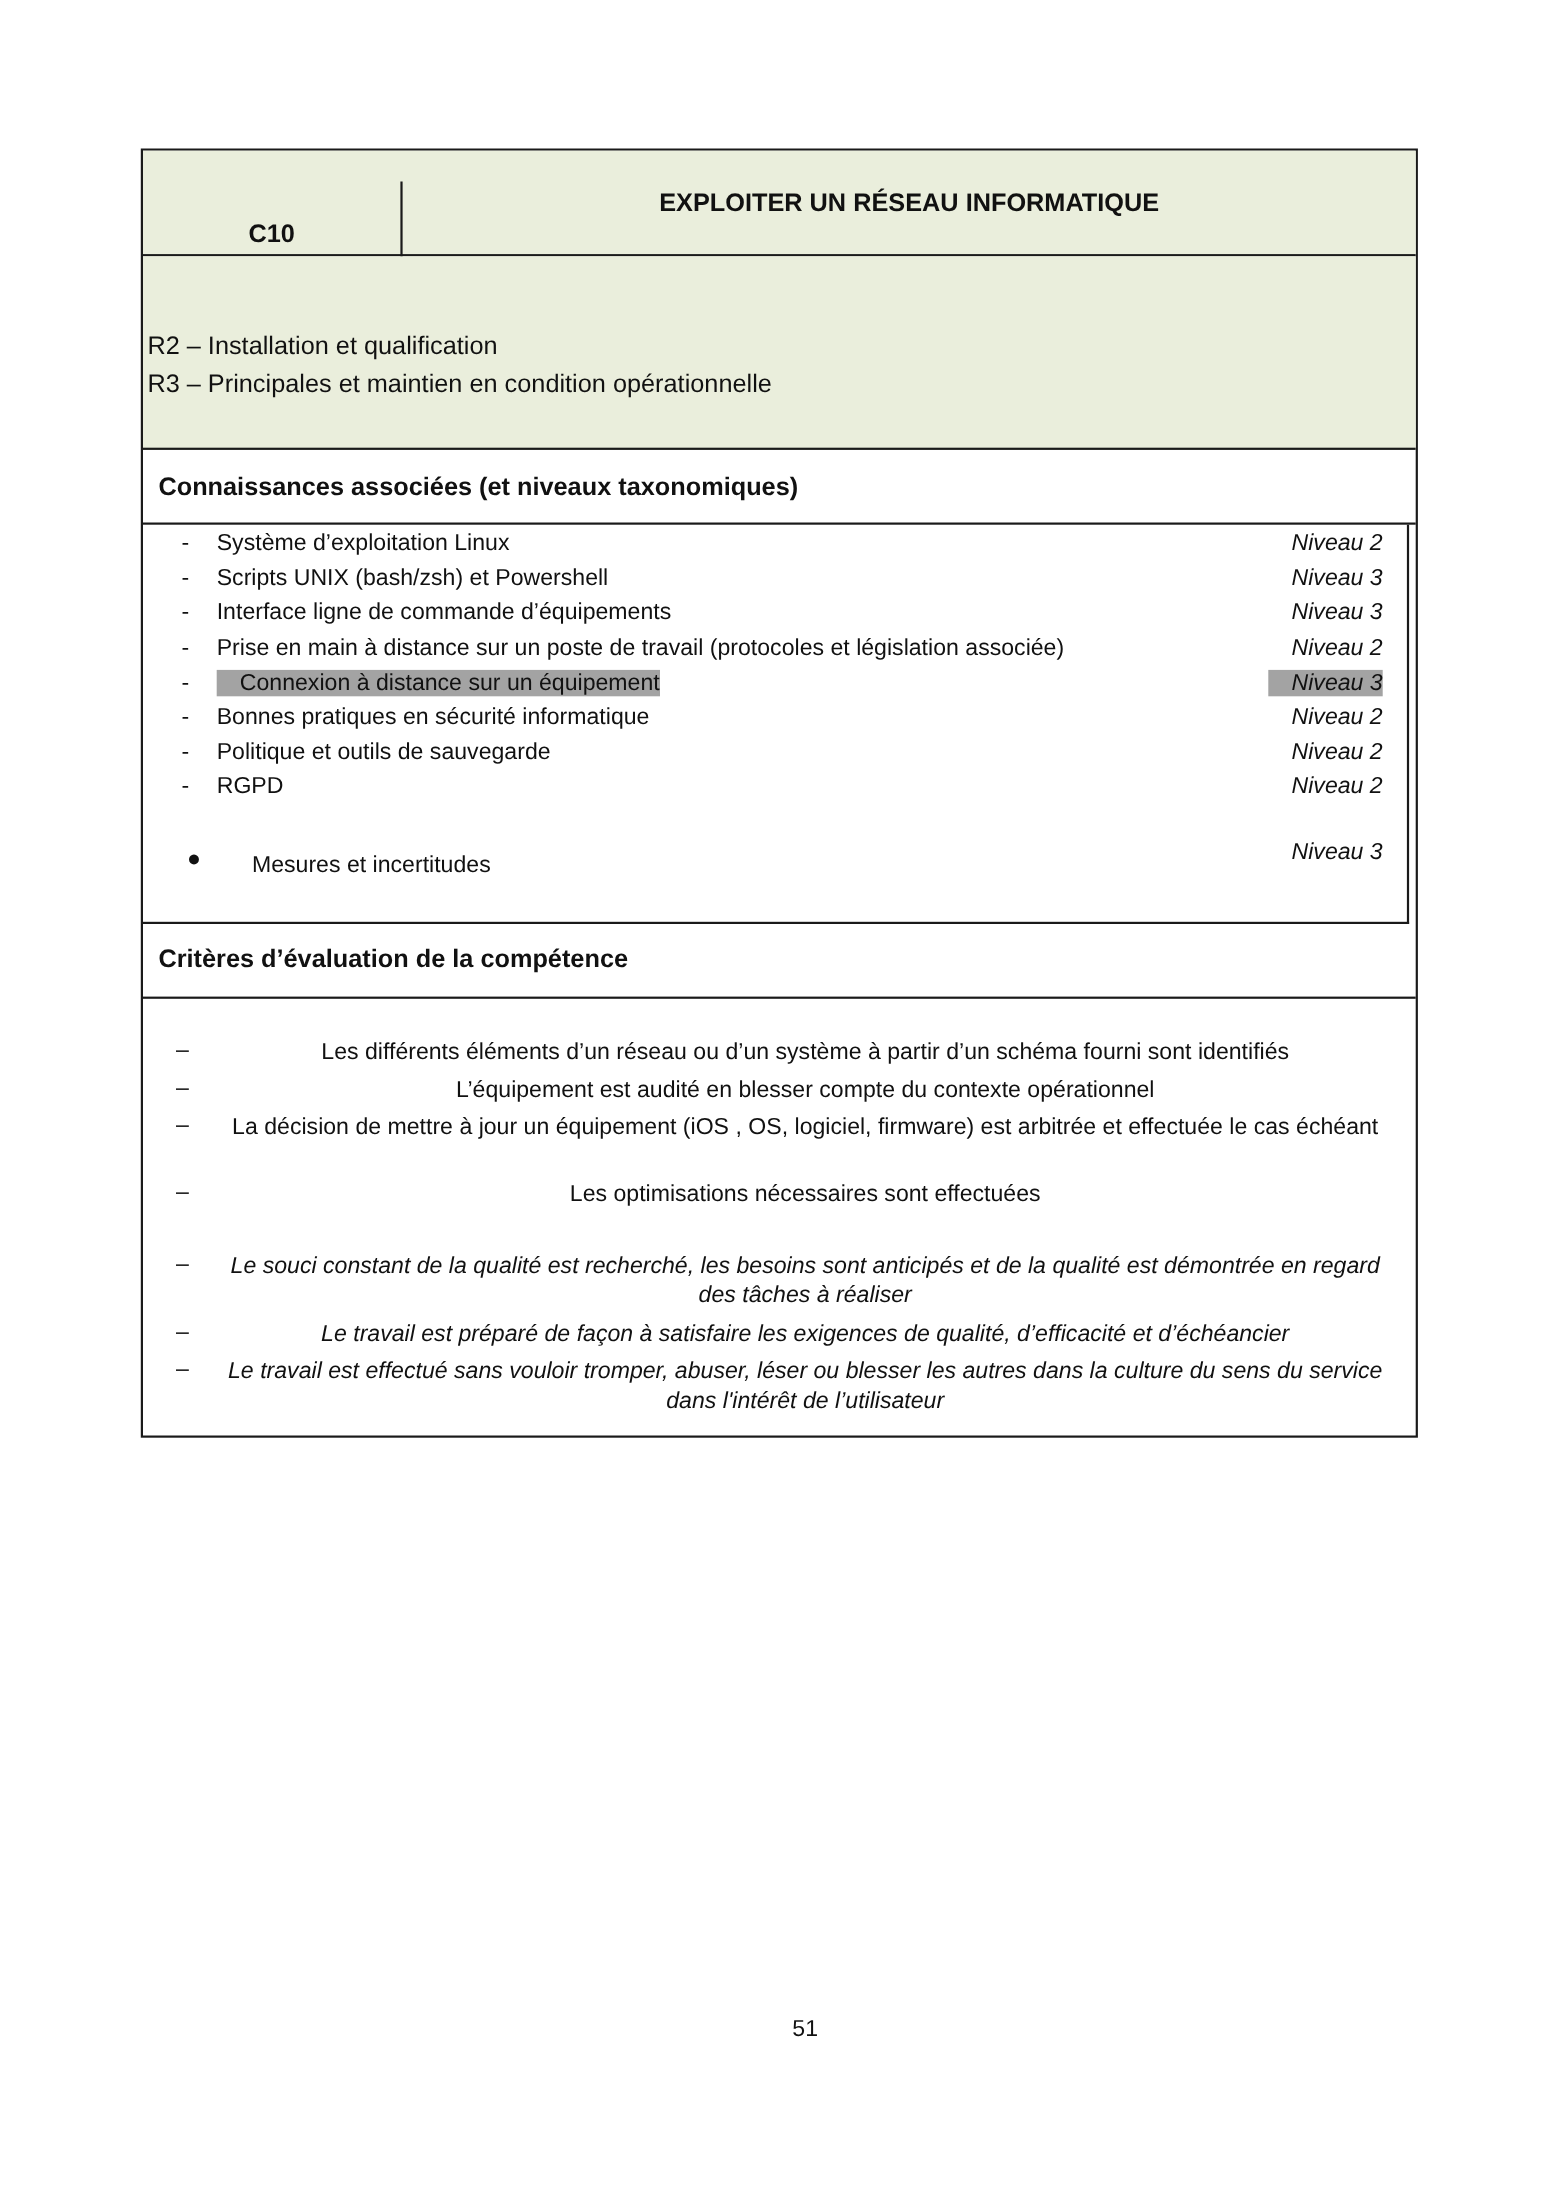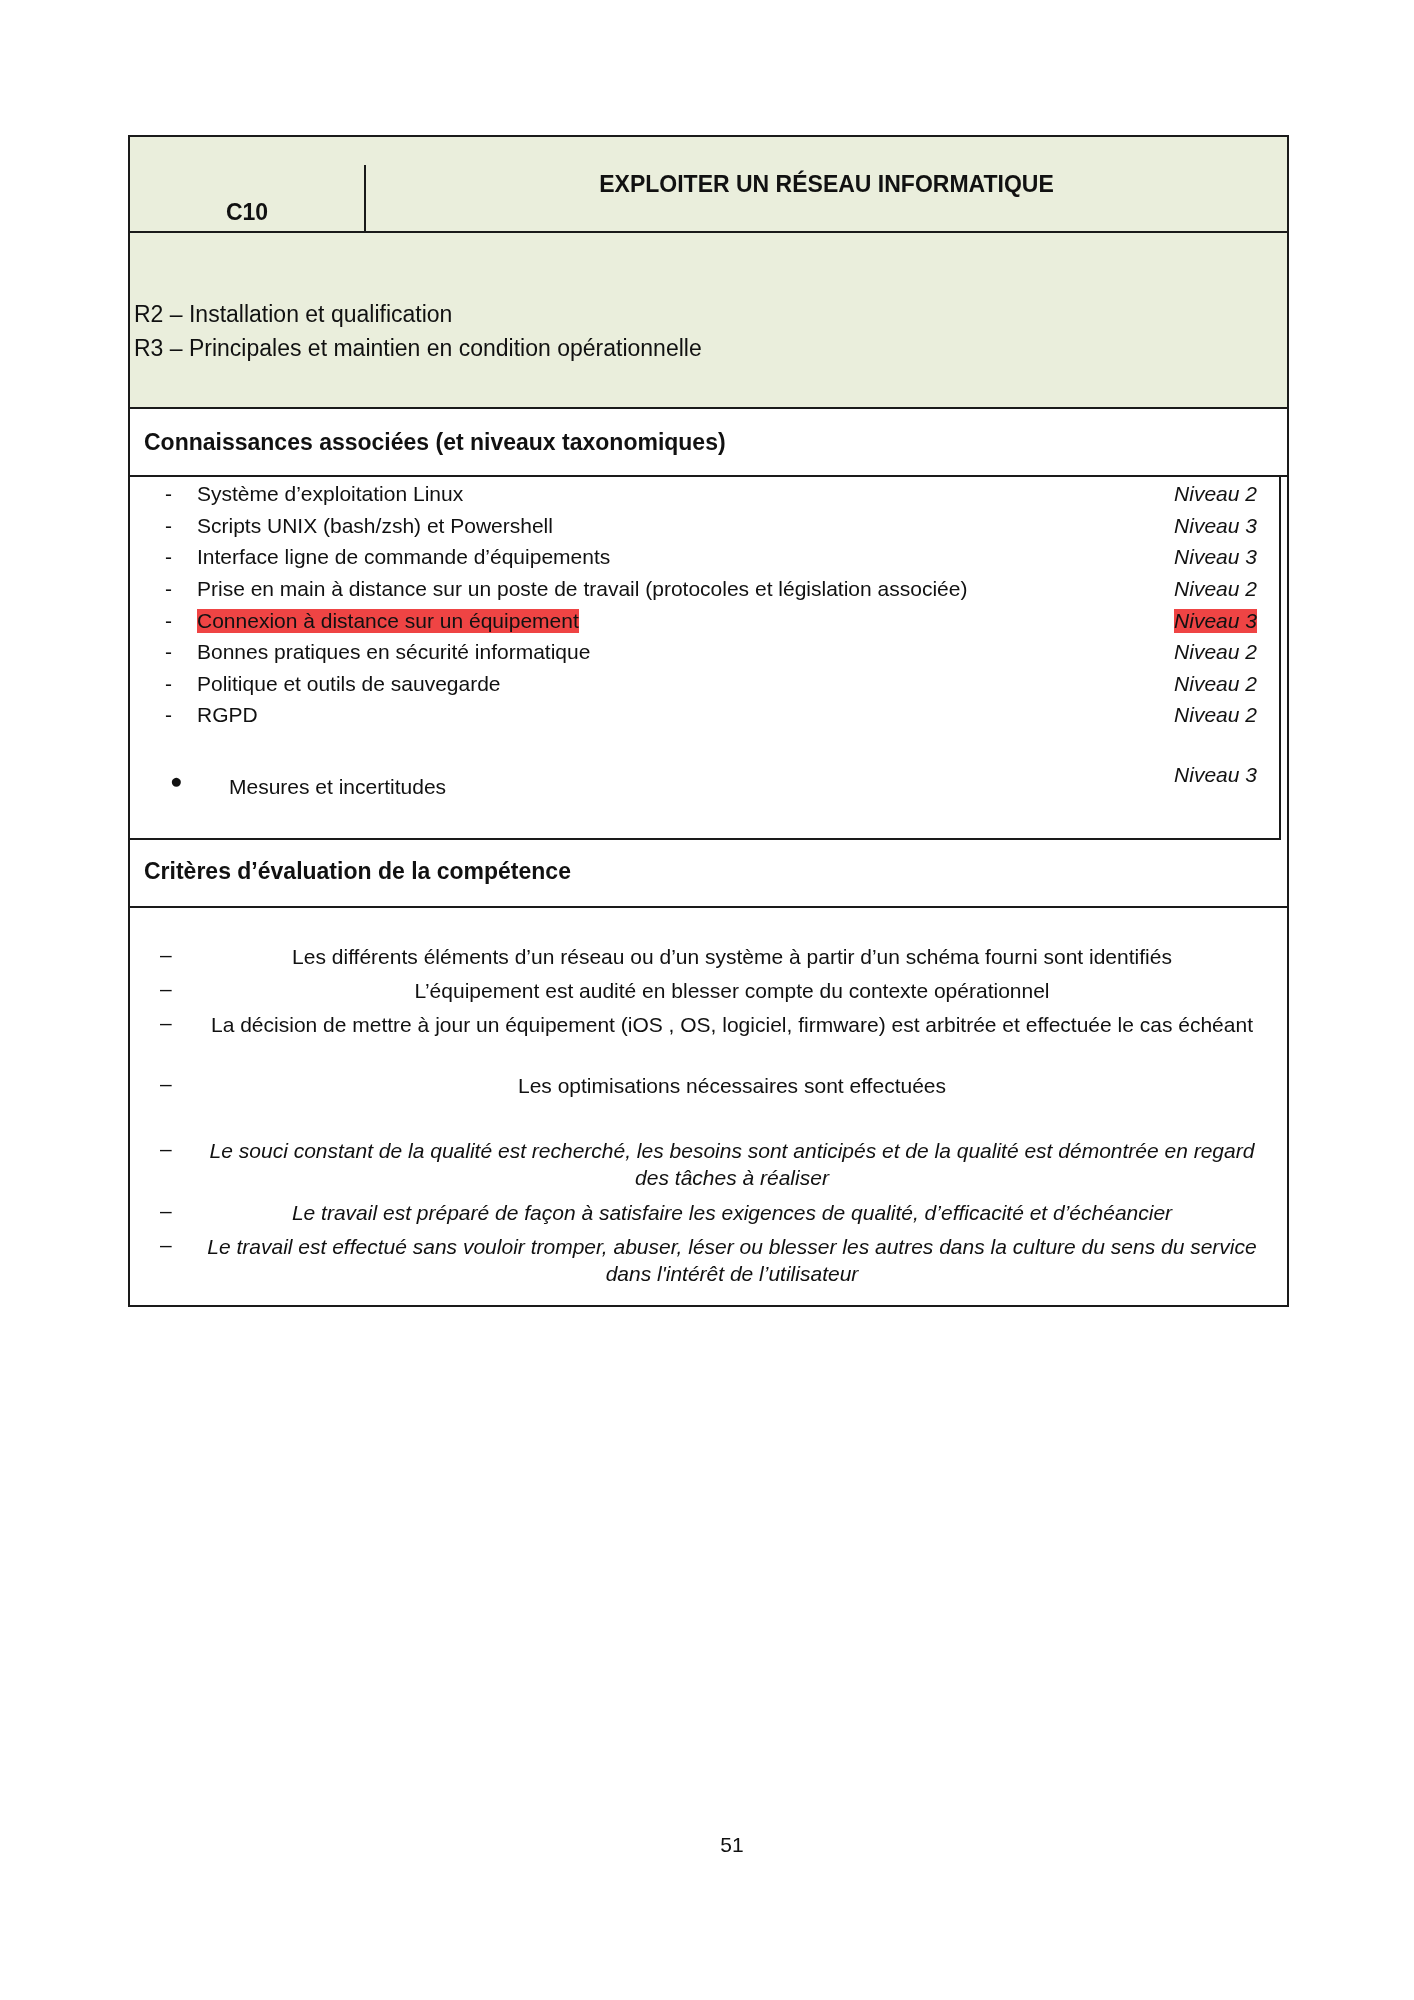--- a/index.html
+++ b/index.html
@@ -12,21 +12,21 @@
   .acts { position:absolute; left:0; top:96px; width:100%; height:176px; border-bottom:2px solid #1a1a1a; box-sizing:border-box; }
   .acts .intro { position:absolute; left:14px; top:2px; font-style:italic; font-size:23px; }
   .acts .line { position:absolute; left:4px; font-size:23px; }
   .sechead { position:absolute; left:0; width:100%; border-bottom:2px solid #1a1a1a; box-sizing:border-box; }
   .sechead span { position:absolute; left:14px; font-weight:bold; font-size:23px; }
   .know { position:absolute; left:0; top:340px; width:1151px; height:363px; border-right:2px solid #1a1a1a; box-sizing:border-box; border-bottom:2px solid #1a1a1a; }
   .krow { position:absolute; left:0; width:100%; height:30px; font-size:21px; }
   .krow .dash { position:absolute; left:35px; top:2px; }
   .krow .txt { position:absolute; left:67px; top:2px; white-space:nowrap; }
   .krow .lvl { position:absolute; right:22px; top:2px; font-style:italic; }
-  .hl { background:#ef4444; }
+  .hl { background:#a3a3a3;padding-left:21px; }
   .bul { position:absolute; left:0; width:100%; font-size:21px; }
   .bul .dot { position:absolute; left:40px; top:0; font-size:21px; }
   .bul .txt { position:absolute; left:99px; top:6px; }
   .bul .lvl { position:absolute; right:22px; top:-6px; font-style:italic; }
   .crit { position:absolute; left:0; width:100%; font-size:21px; }
   .crit .dash { position:absolute; left:30px; top:0; }
   .crit .txt { position:absolute; left:67px; top:0; width:1070px; line-height:27px;text-align:center; }
   .crit.it .txt { font-style:italic; }
   .pagenum { position:absolute; left:0; width:1414px; top:1833px; text-align:center; font-size:21px;padding-left:25px; }
 </style>

